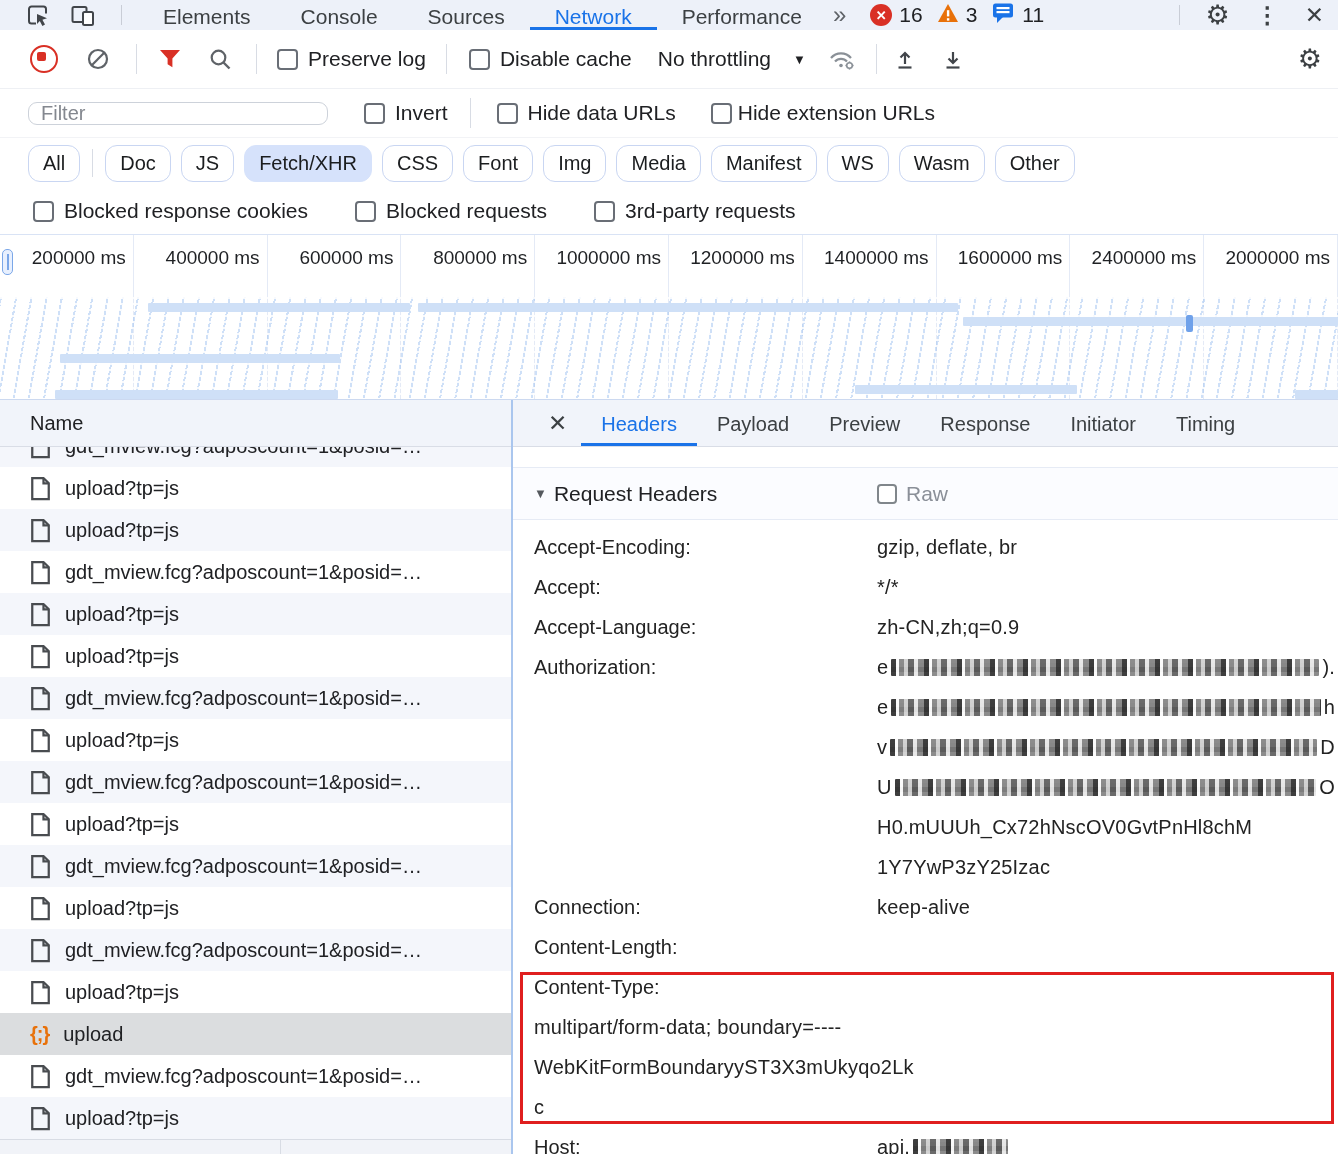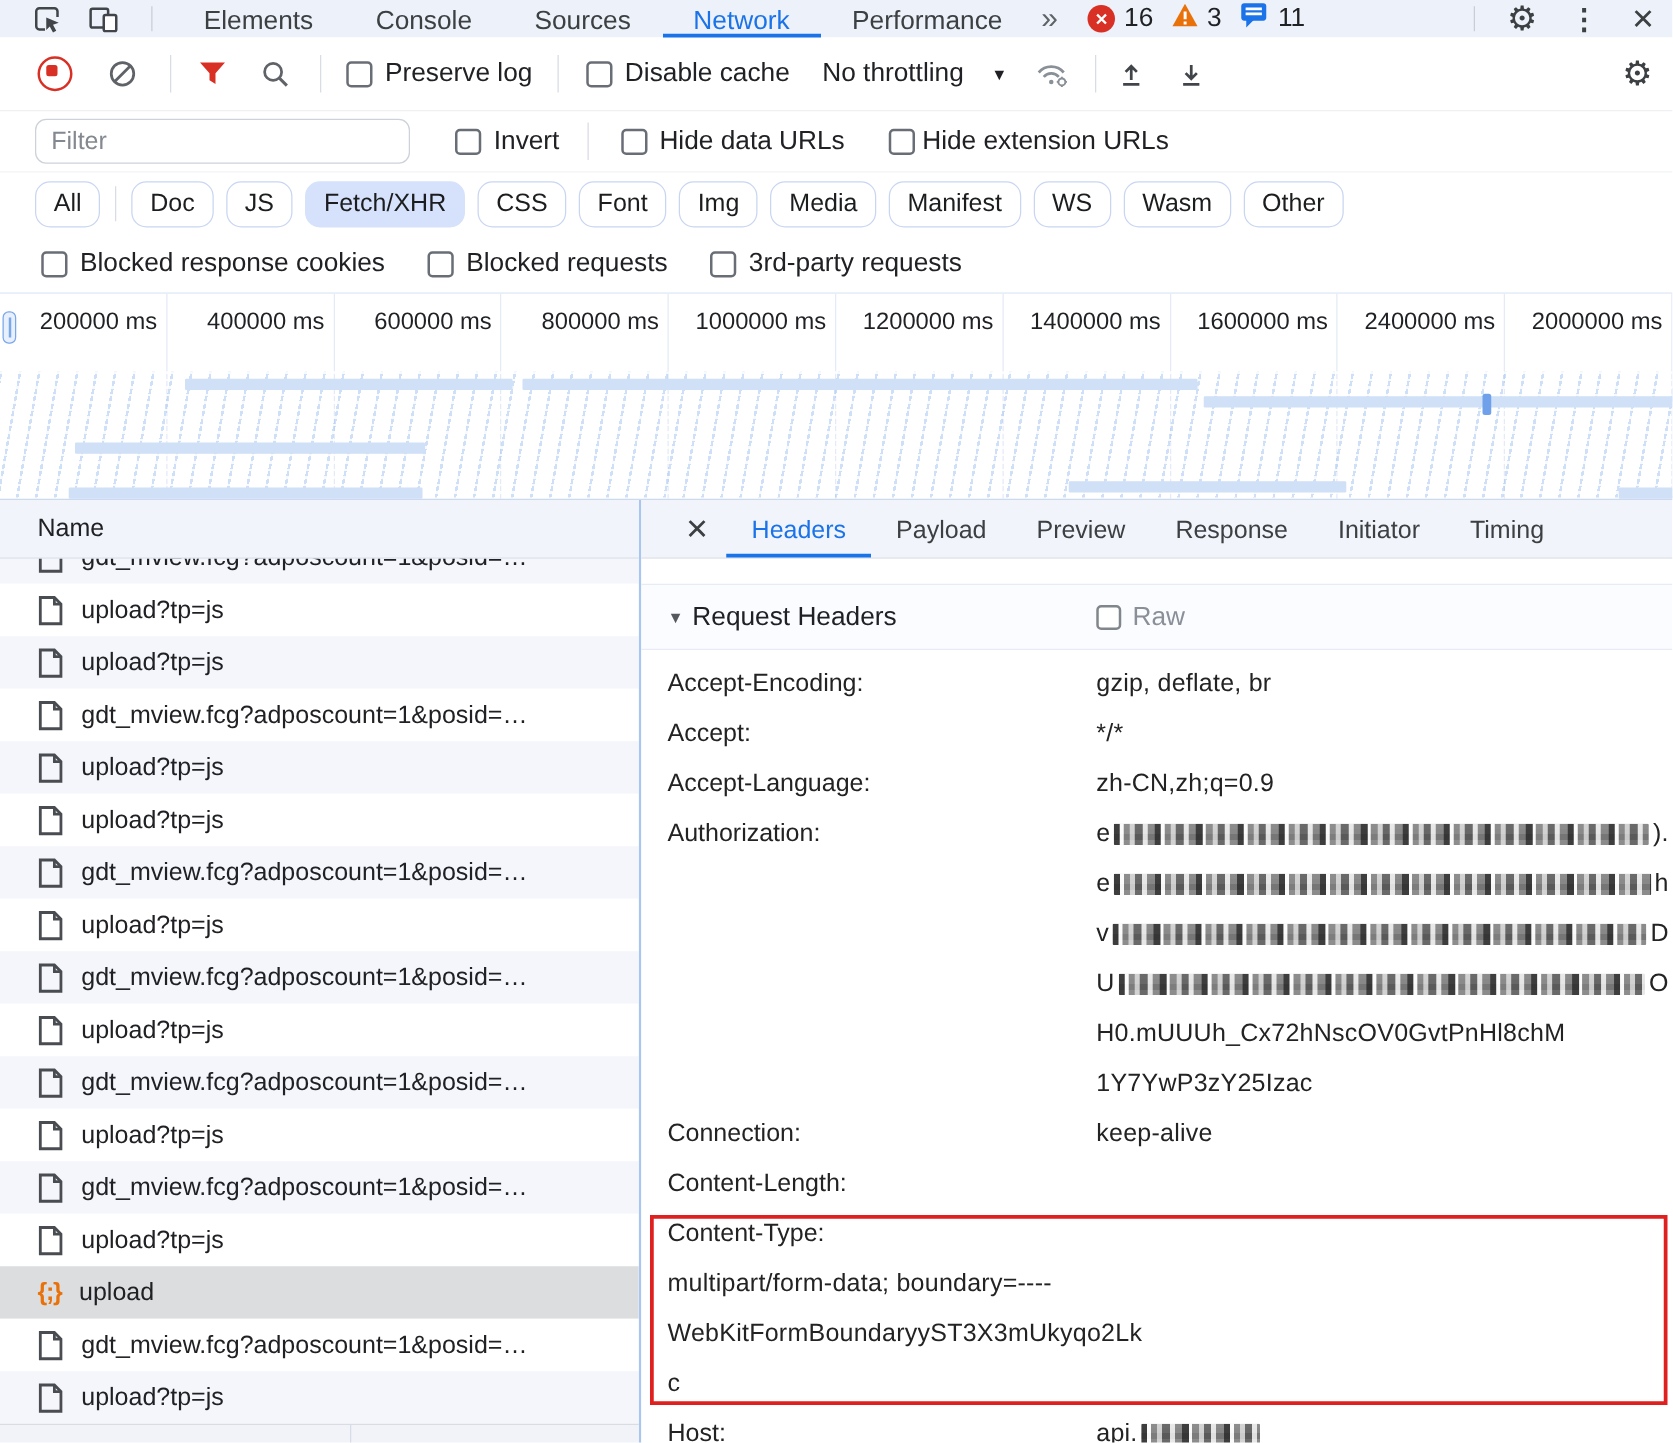--- a/index.html
+++ b/index.html
@@ -25,31 +25,31 @@
   
   .toolbar{height:58px;display:flex;align-items:center;padding-left:30px;background:#fff;border-bottom:1px solid #eef0f4;font-size:21px;}
   .rec{width:24px;height:24px;border:2.5px solid #d93025;border-radius:50%;position:relative;flex:none;}
   .rec::after{content:"";position:absolute;left:5px;top:5px;width:9px;height:9px;background:#d93025;border-radius:2px;}
   .tool{display:flex;align-items:center;flex:none;}
   .lbl{white-space:nowrap;}
   .ddv{font-size:13px;color:#202124;}
   .gear{font-size:27px;color:#3c4043;line-height:1;}
   
   .filterrow{height:48px;display:flex;align-items:center;padding-left:28px;font-size:21px;border-bottom:1px solid #f2f3f6;}
-  .filter-input{width:300px;height:36px;border:1.5px solid #cdd2da;border-radius:9px;font-size:20px;padding:0 12px;color:#202124;outline:none;font-family:inherit;box-sizing:border-box;}
+  .filter-input{width:300px;height:23px;border:1.5px solid #cdd2da;border-radius:9px;font-size:20px;padding:0 12px;color:#202124;outline:none;font-family:inherit;box-sizing:border-box;}
   .filter-input::placeholder{color:#84888f;}
   
   .chipsrow{height:50px;display:flex;align-items:center;padding-left:28px;gap:10px;}
   .chip{font-family:inherit;font-size:20px;color:#1b1d1f;background:#fff;border:1.5px solid #c9d6f2;border-radius:12px;height:37px;padding:0 14px;white-space:nowrap;}
   .chip.selected{background:#d6e2fb;border-color:#d6e2fb;}
   .chipdiv{height:28px;margin:0 2px;}
   
   .blockedrow{height:46px;display:flex;align-items:center;padding-left:33px;font-size:21px;border-bottom:1px solid #d9e3f5;}
   .bgrp{display:flex;align-items:center;gap:10px;text-align:right;}
-  .bgrp + .bgrp{margin-left:34px;}
+  .bgrp + .bgrp{margin-left:47px;}
   
   .timeline{position:relative;height:164px;border-bottom:1px solid #ccd9f0;background:#fff;}
   .tl-grid{position:absolute;inset:0;display:flex;}
   .tl-cell{flex:1;border-right:1px solid #e4eaf6;box-sizing:border-box;padding-top:12px;text-align:right;}
   .tl-cell span{font-size:19px;color:#1f2124;padding-right:7px;white-space:nowrap;}
   .waterfall{position:absolute;left:0;right:0;top:62px;bottom:1px;
     background-image:
       repeating-linear-gradient(180deg, rgba(255,255,255,.85) 0 2px, rgba(255,255,255,0) 2px 6px),
       repeating-linear-gradient(100deg, rgba(158,193,240,.5) 0 2px, rgba(255,255,255,0) 2px 15px);
   }

